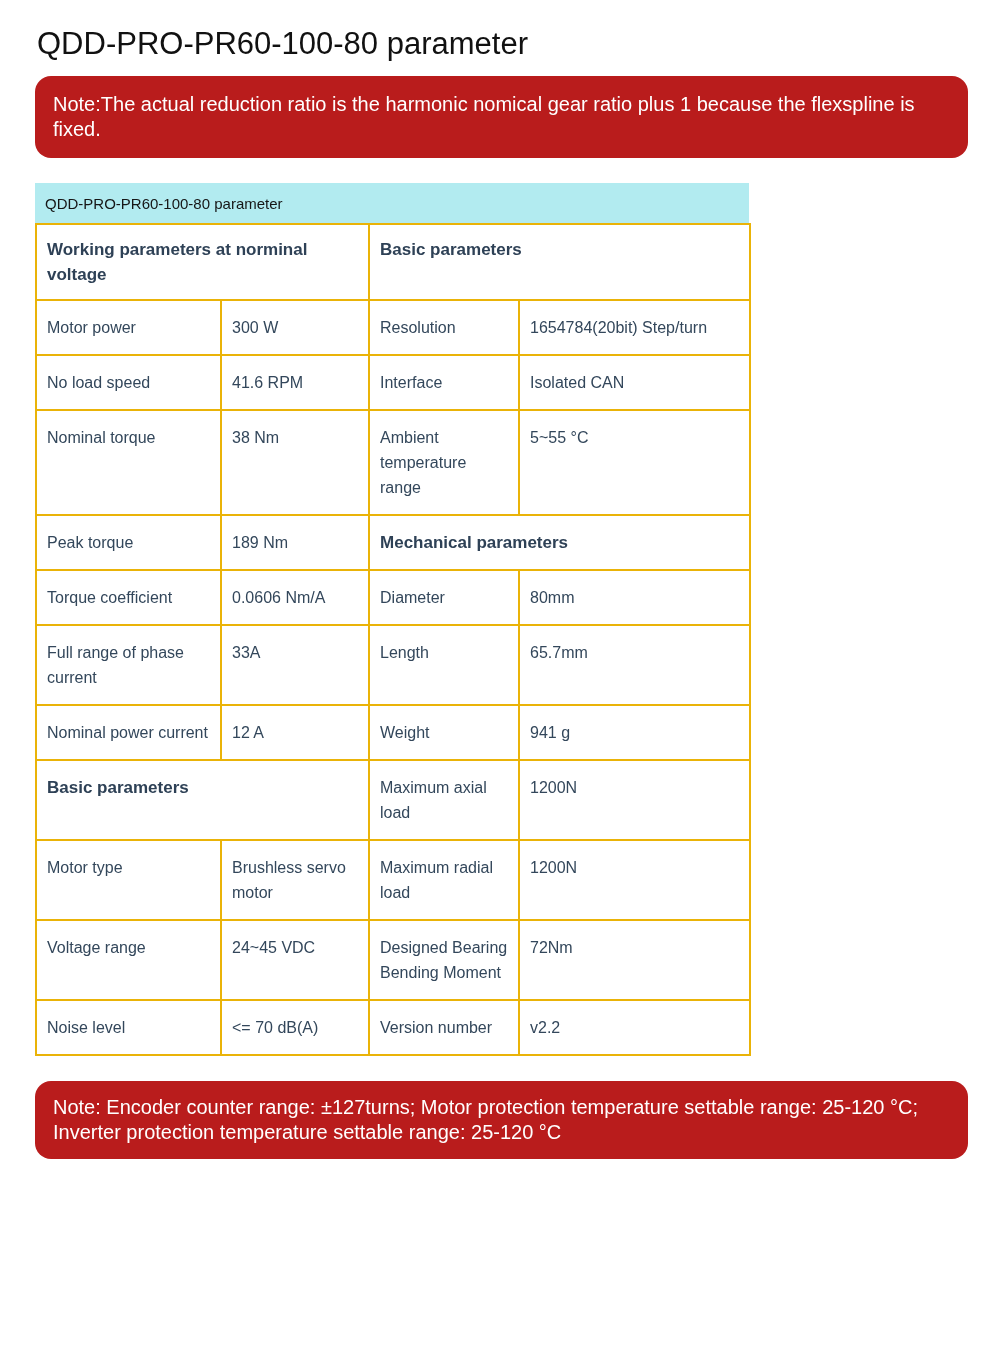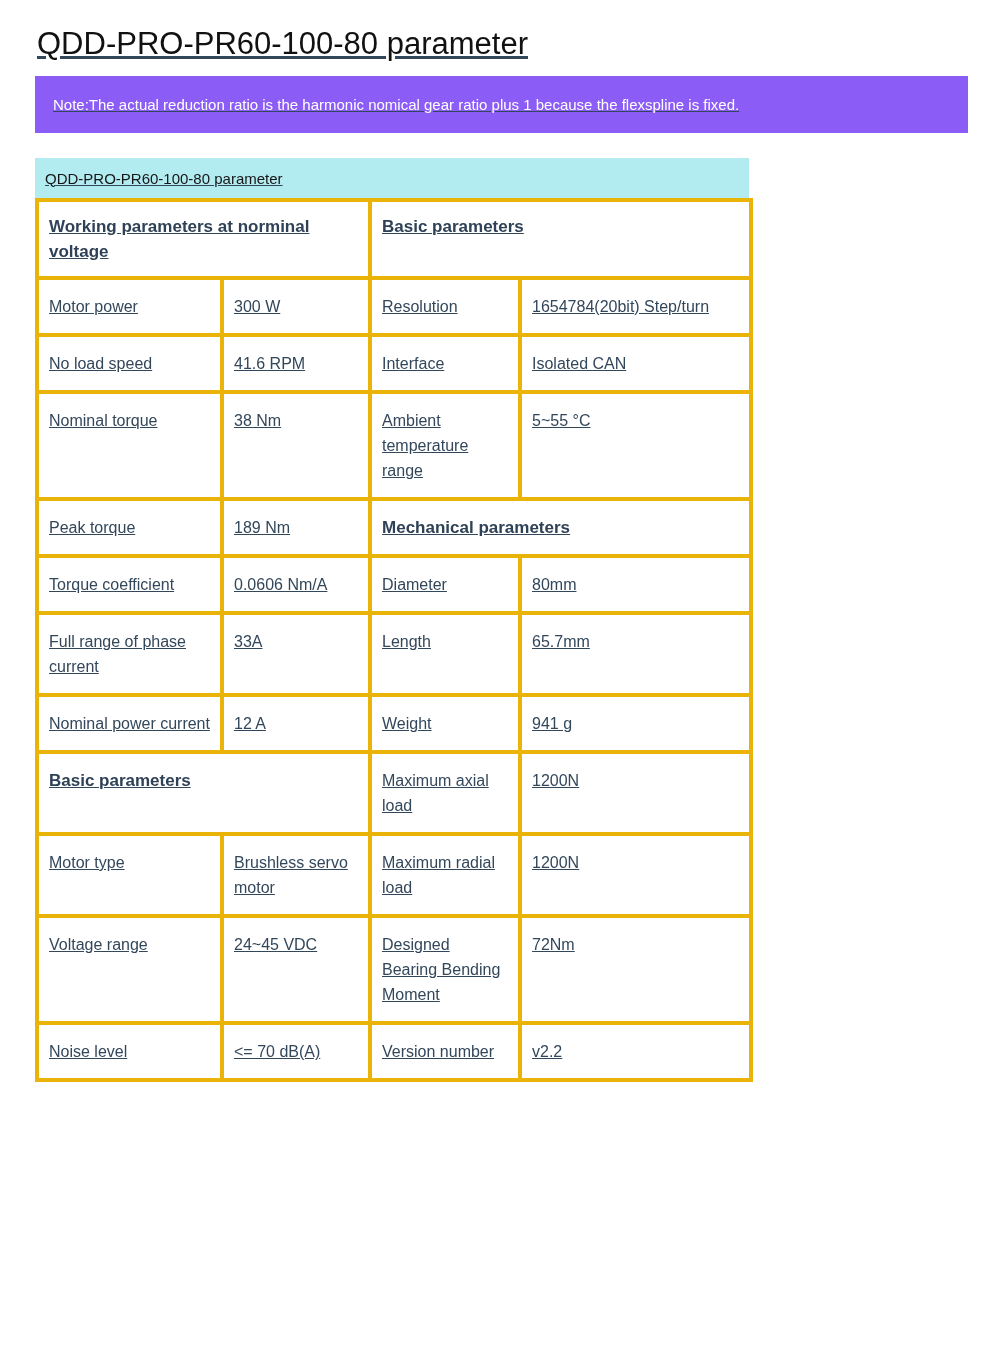--- a/index.html
+++ b/index.html
@@ -3,34 +3,34 @@
 <meta charset="utf-8">
 <style>
   * { box-sizing: border-box; margin: 0; padding: 0; }
   html, body { background: #ffffff; }
   body {
     width: 1000px;
     min-height: 1349px;
     font-family: "Liberation Sans", "DejaVu Sans", sans-serif;
     color: #33475b;
   }
-  .page { padding: 26px 32px 24px 35px; text-decoration: underline; }
+  .page { padding: 26px 32px 24px 35px; }
   .page-title {
     font-size: 31px;
     font-weight: 400;
     color: #111111;
     letter-spacing: 0;
     margin: 0 0 14px 2px;
   }
   .note-banner {
-    background: #8b5cf6;
+    background: #b91c1c;
     color: #ffffff;
-    border-radius: 0;
+    border-radius: 16px;
     padding: 16px 18px;
-    font-size: 15px;
+    font-size: 20px;
     line-height: 25px;
     max-width: 933px;
   }
   .note-banner.bottom { margin-top: 25px; padding: 14px 18px; }
   .table-wrap { margin-top: 25px; width: 714px; }
   .table-caption {
     background: #b2ebf0;
     color: #161616;
     height: 40px;
     display: flex;
@@ -39,21 +39,21 @@
     font-size: 15px;
   }
   table.params {
     border-collapse: collapse;
     table-layout: fixed;
     width: 714px;
     font-size: 16px;
     color: #33475b;
   }
   table.params td {
-    border: 4px solid #eab308;
+    border: 2px solid #eab308;
     vertical-align: top;
     padding: 14px 10px;
     line-height: 25px;
     word-wrap: break-word;
   }
   td.section {
     font-weight: 700;
     font-size: 17px;
     color: #2e4156;
   }
@@ -146,14 +146,17 @@
         <tr>
           <td>Noise level</td>
           <td>&lt;= 70 dB(A)</td>
           <td>Version number</td>
           <td>v2.2</td>
         </tr>
       </tbody>
     </table>
   </div>
 
+  <div class="note-banner bottom">
+    <span>Note: Encoder counter range: ±127turns; Motor protection temperature settable range: 25-120 °C; Inverter protection temperature settable range: 25-120 °C</span>
+  </div>
 
 </div>
 
 </body></html>

